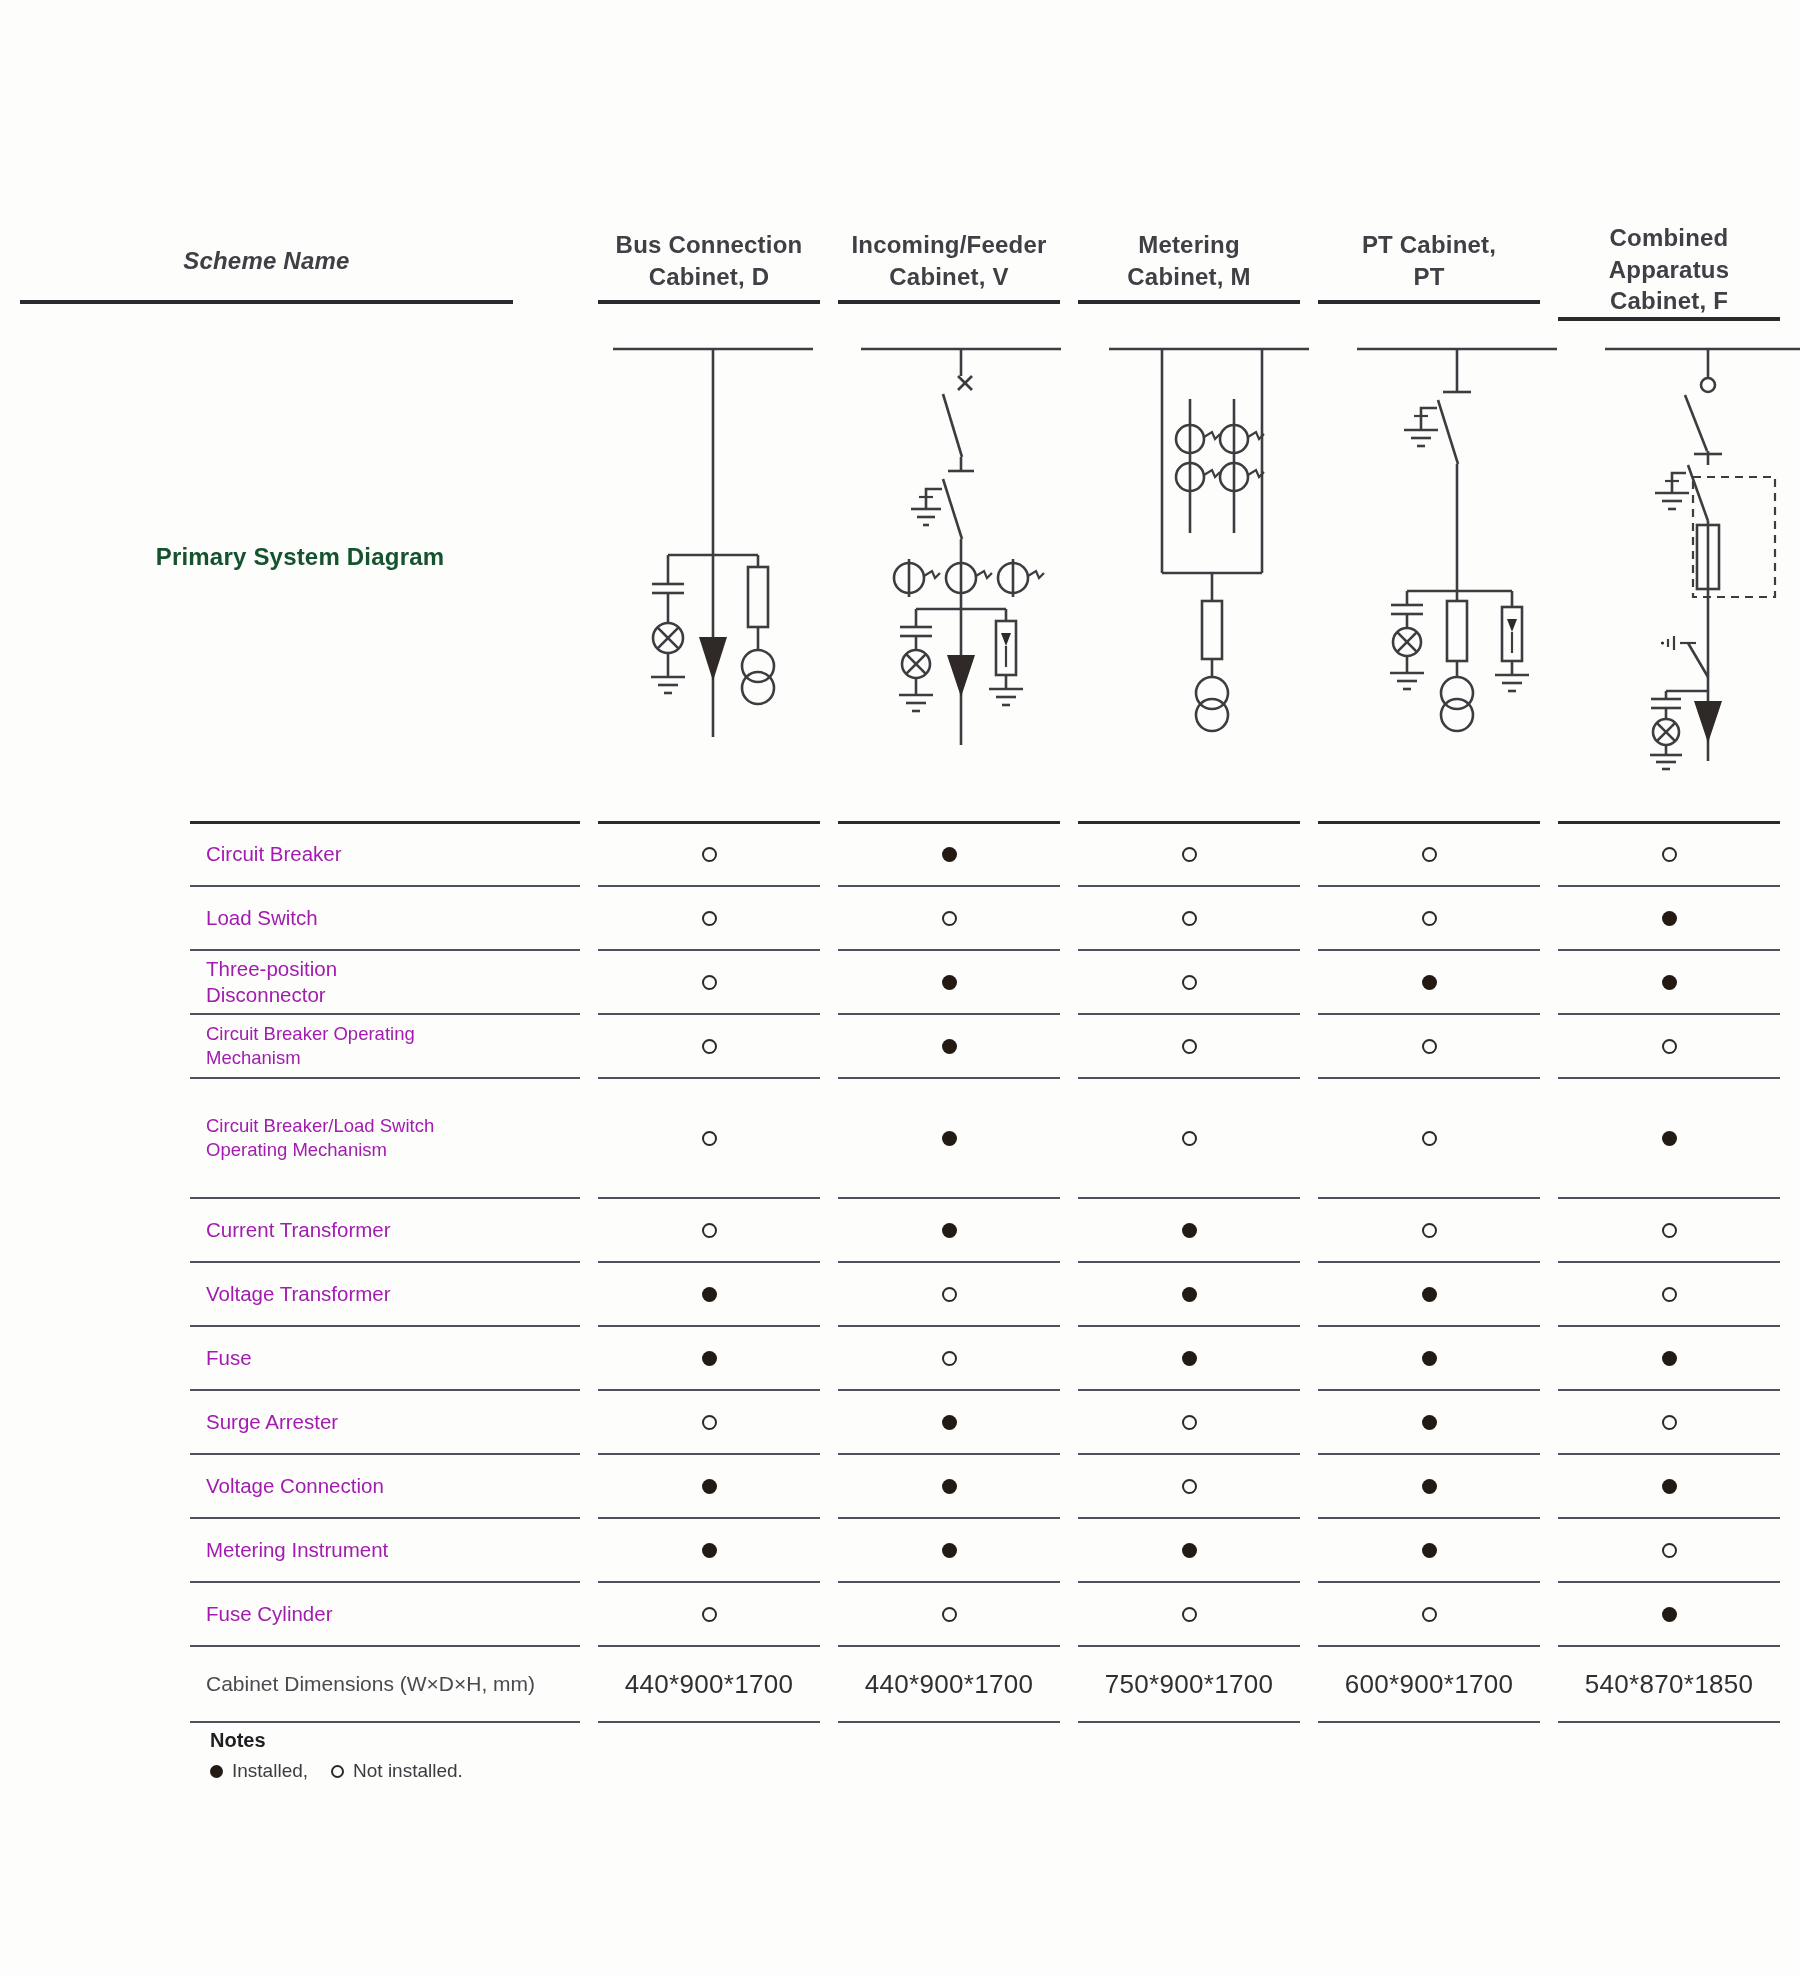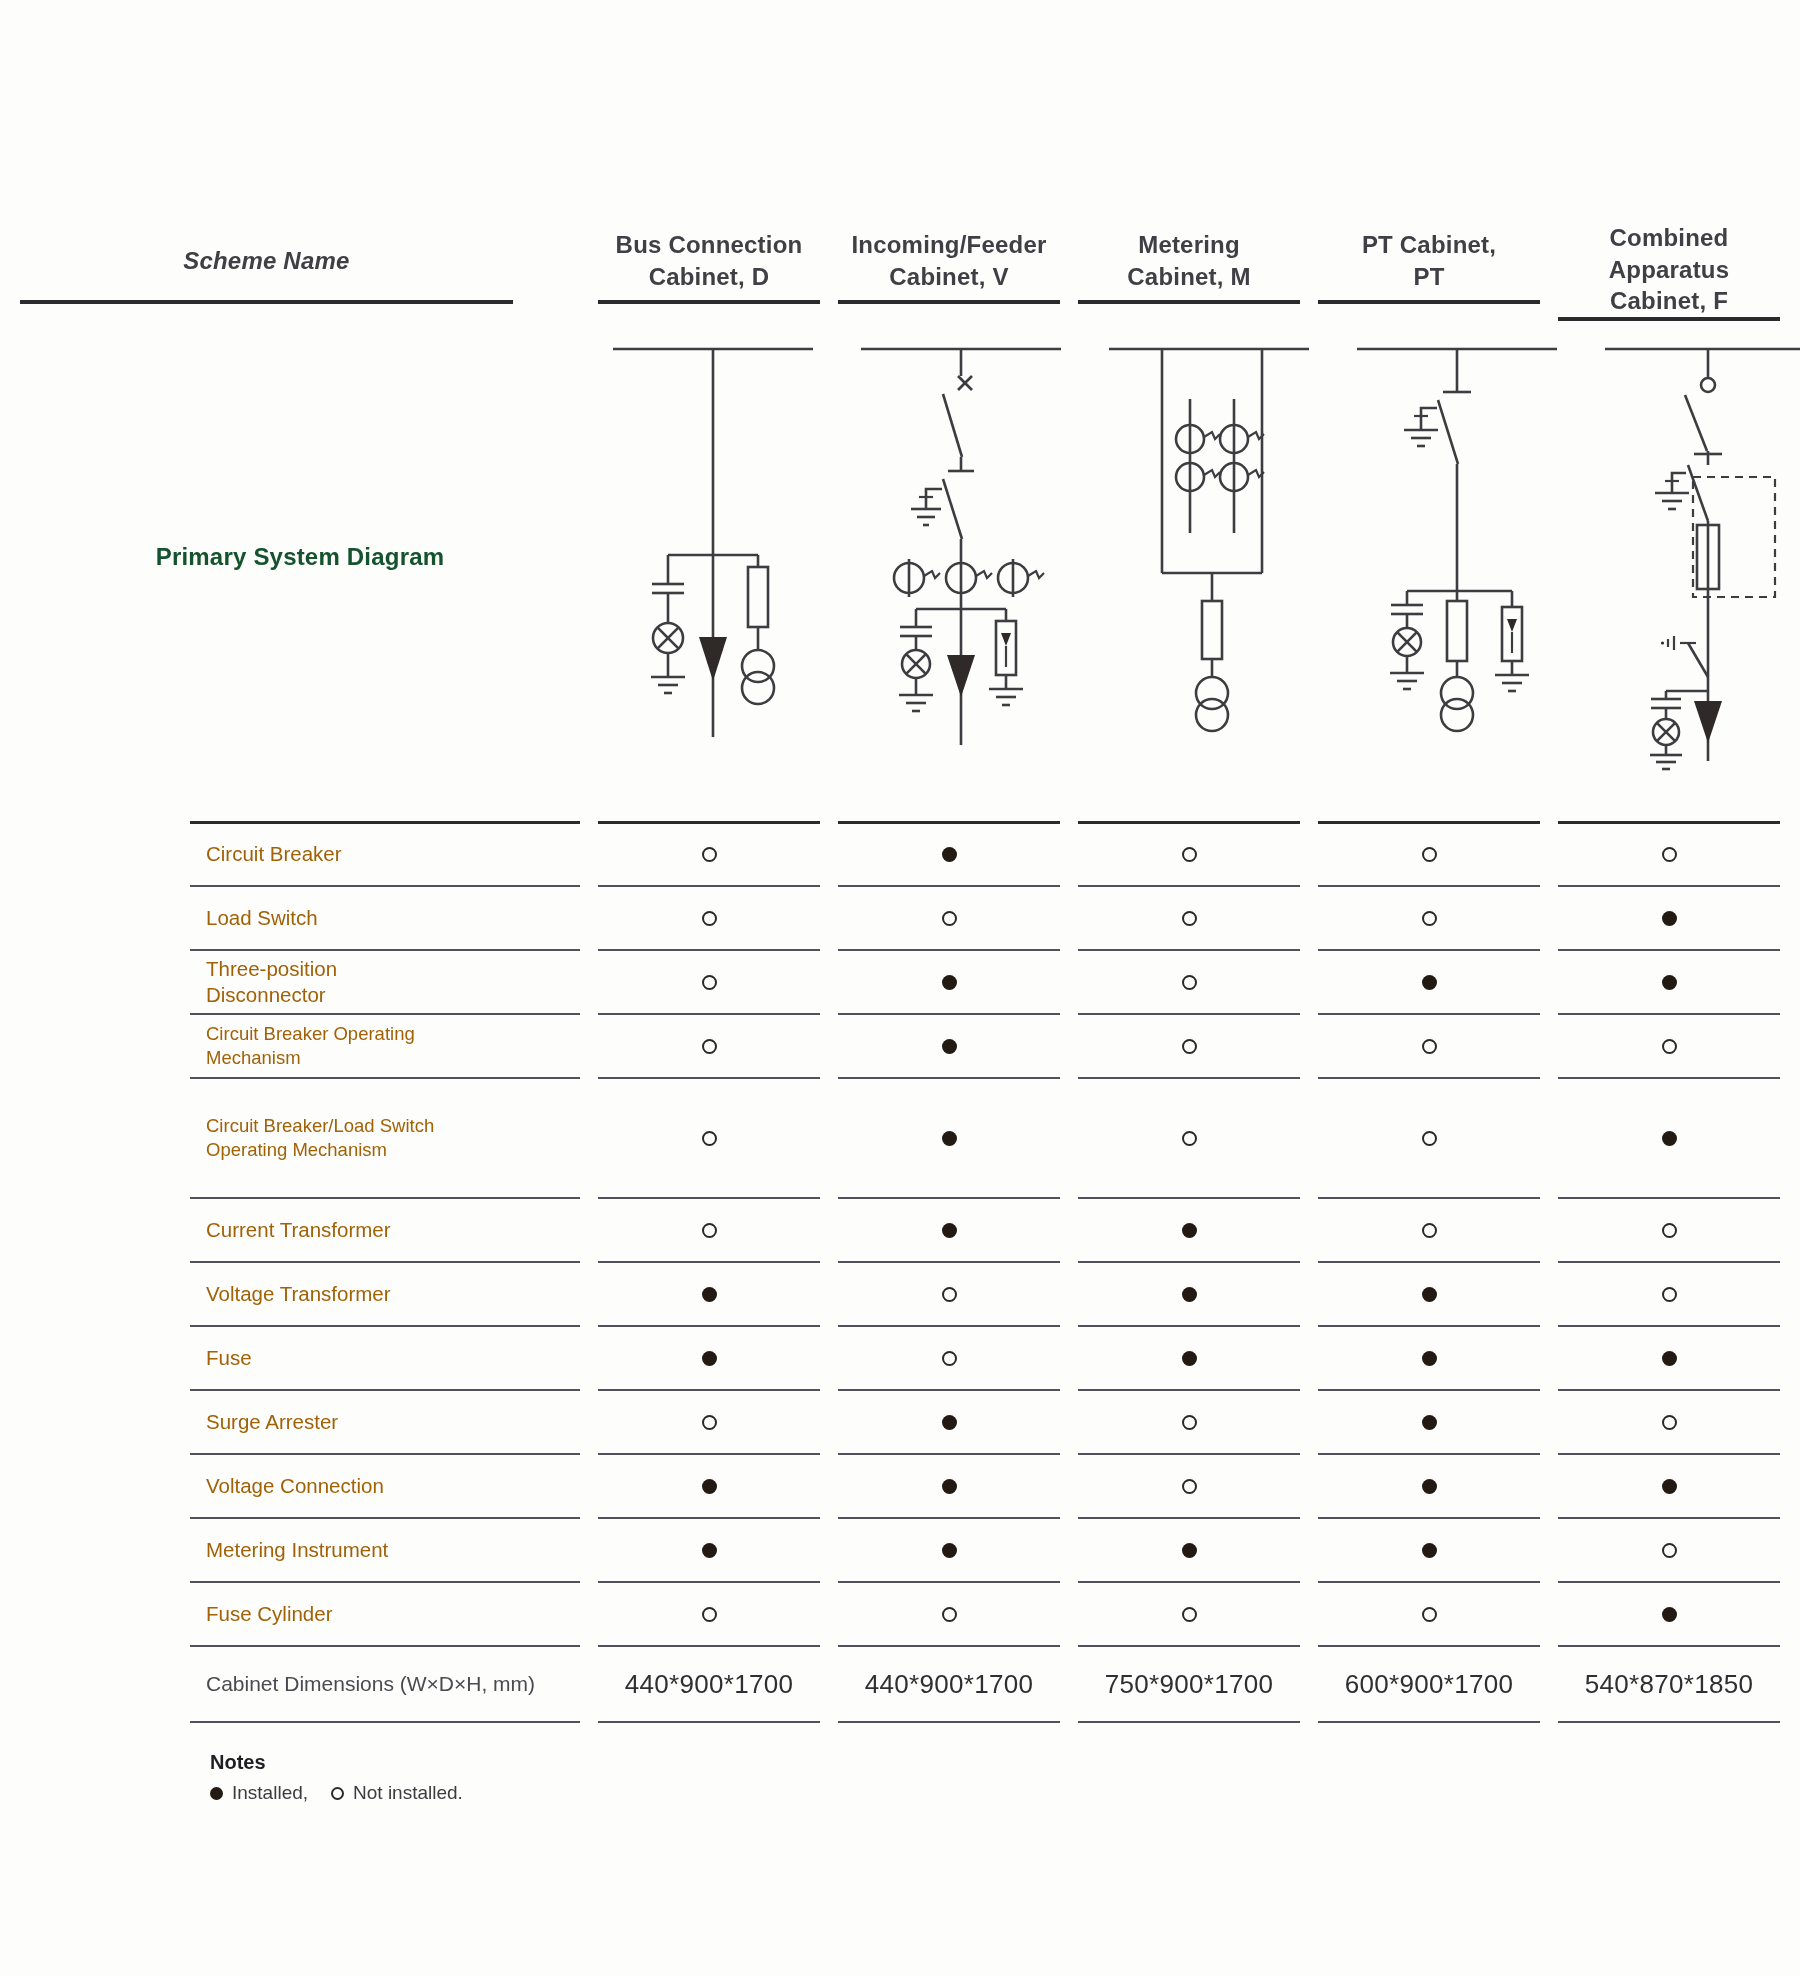--- a/index.html
+++ b/index.html
@@ -38,31 +38,31 @@
   .table{margin-top:44px;}
   .trow{min-height:64px;}
   .trow.tall{min-height:120px;}
   .trow.dims{min-height:78px;}
   .cell{border-top:2px solid #50505f;display:flex;align-items:center;}
   .trow.first .cell{border-top:3px solid #2b2a2e;}
   .trow.dims .cell{border-bottom:2px solid #50505f;}
   .lcell{margin-left:170px;padding-left:16px;justify-content:flex-start;}
   .dcell{justify-content:center;}
   .rlabel{
-    font-size:20.5px;color:#a16207;line-height:1.28;white-space:pre-line;
+    font-size:20.5px;color:#a21caf;line-height:1.28;white-space:pre-line;
   }
   .rlabel.small{font-size:18.5px;}
   .dot{width:15px;height:15px;border-radius:50%;display:inline-block;box-sizing:border-box;}
   .dot-filled{background:#241a14;}
   .dot-hollow{border:2.4px solid #2a2a2a;background:transparent;}
   .dimval{font-size:26px;color:#2f2f33;letter-spacing:.3px;}
   .dims .rlabel{font-size:21px;color:#4a4a50;}
 
   
-  .notes{margin-top:28px;margin-left:190px;}
+  .notes{margin-top:6px;margin-left:190px;}
   .notes-title{font-size:20px;font-weight:700;color:#1f1f23;margin-bottom:8px;}
   .notes-line{display:flex;align-items:center;gap:9px;font-size:19px;color:#3c3c40;}
   .notes-line .dot{width:13px;height:13px;}
   .legend-text{margin-right:14px;}
 </style>
 </head>
 <body>
 
 <div class="wrap">
 

